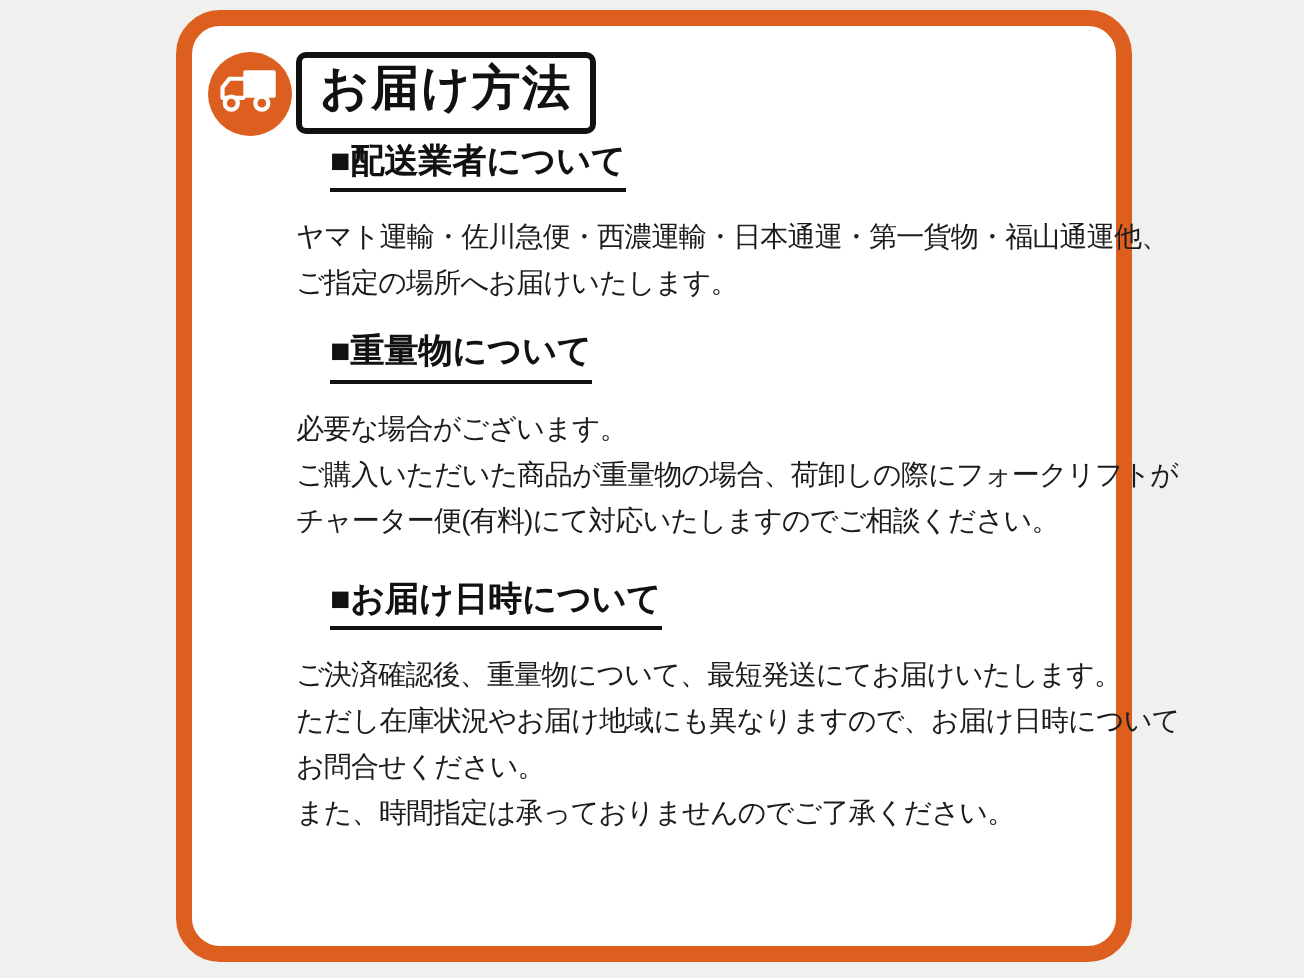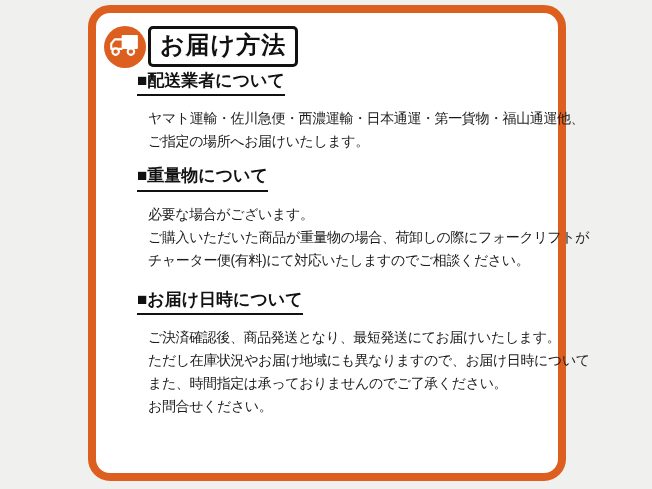--- a/index.html
+++ b/index.html
@@ -61,20 +61,21 @@
     color: #111111;
     line-height: 1.2;
   }
   .section-1 h2 { margin-top: 3px; }
   .section-2 h2 { margin-top: 13px; }
   .section-3 h2 { margin-top: 18px; }
   .heading-text {
     display: inline-block;
     border-bottom: 2px solid #111111;
     padding-bottom: 3px;
+    margin-left: 28px;
   }
   .body {
     margin: 11px 0 0 11px;
     font-size: 14px;
     line-height: 23px;
     color: #1c1c1c;
     letter-spacing: -0.4px;
   }
   .line {
     white-space: nowrap;
@@ -112,21 +113,21 @@
       <div class="body">
         <div class="line">必要な場合がございます。</div>
         <div class="line">ご購入いただいた商品が重量物の場合、荷卸しの際にフォークリフトが</div>
         <div class="line">チャーター便(有料)にて対応いたしますのでご相談ください。</div>
       </div>
     </section>
 
     <section class="section section-3">
       <h2><span class="heading-text">■お届け日時について</span></h2>
       <div class="body">
-        <div class="line">ご決済確認後、商品発送となり、最短発送にてお届けいたします。</div>
+        <div class="line">ご決済確認後、重量物について、最短発送にてお届けいたします。</div>
         <div class="line">ただし在庫状況やお届け地域にも異なりますので、お届け日時について</div>
+        <div class="line">お問合せください。</div>
         <div class="line">また、時間指定は承っておりませんのでご了承ください。</div>
-        <div class="line">お問合せください。</div>
       </div>
     </section>
 
   </div>
 </div>
 
 </body></html>

